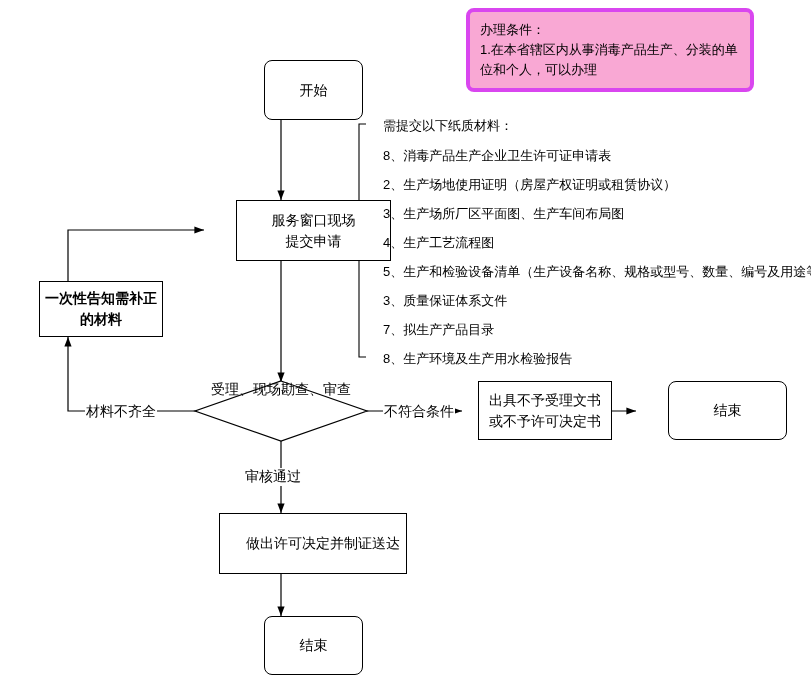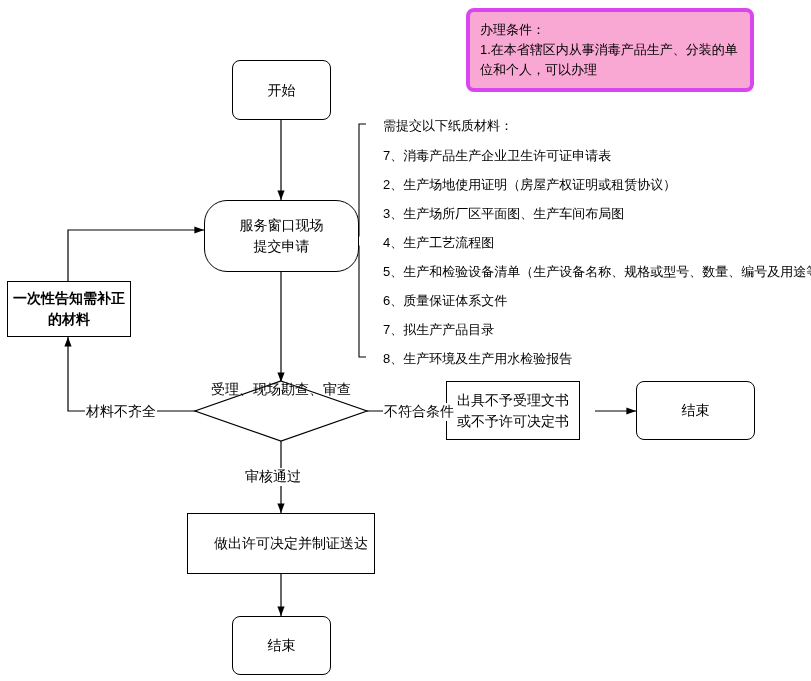--- a/index.html
+++ b/index.html
@@ -23,20 +23,21 @@
     box-sizing: border-box;
     border: 1px solid #000000;
     background: #ffffff;
     display: flex;
     align-items: center;
     justify-content: center;
     text-align: center;
     font-size: 14px;
     line-height: 1.5;
     white-space: pre-line;
+    margin-left: 32px;
   }
   .rounded {
     border-radius: 8px;
   }
   .diamond-wrap {
     position: absolute;
     display: flex;
     align-items: flex-start;
     justify-content: center;
   }
@@ -107,21 +108,21 @@
 
     <line x1="281" y1="574" x2="281" y2="616" stroke="#000000" stroke-width="1.2" marker-end="url(#arrow)"></line>
 
     <polygon points="281,381 367,411 281,441 195,411" fill="#ffffff" stroke="#000000" stroke-width="1.2"></polygon>
 
     <path d="M366,124 L359,124 L359,236 L353,241 L359,246 L359,357 L366,357" fill="none" stroke="#000000" stroke-width="1.1"></path>
   </svg>
 
   <div class="node rounded" style="left:232px; top:60px; width:99px; height:60px;">开始</div>
 
-  <div class="node" style="left:204px; top:200px; width:155px; height:72px;border-radius:23px;">服务窗口现场
+  <div class="node" style="left:204px; top:200px; width:155px; height:61px;">服务窗口现场
 提交申请</div>
 
   <div class="node" style="left:7px; top:281px; width:124px; height:56px;font-weight:bold;">一次性告知需补正
 的材料</div>
 
   <div class="diamond-wrap" style="left:186px; top:381px; width:190px; height:60px;">
     <span class="diamond-label">受理、现场勘查、审查</span>
   </div>
 
   <div class="node" style="left:446px; top:381px; width:134px; height:59px;">出具不予受理文书
@@ -137,29 +138,29 @@
 
   <div class="edge-label" style="left:383px; top:403px;">不符合条件</div>
 
   <div class="edge-label" style="left:244px; top:468px;">审核通过</div>
 
   <div class="note note-box" style="left:466px; top:8px; width:288px;">办理条件：
 1.在本省辖区内从事消毒产品生产、分装的单位和个人，可以办理</div>
 
   <div class="mat-item" style="left:383px; top:117px;">需提交以下纸质材料：</div>
 
-  <div class="mat-item" style="left:383px; top:147px;">7、消毒产品生产企业卫生许可证申请表</div>
+  <div class="mat-item" style="left:383px; top:147px;">8、消毒产品生产企业卫生许可证申请表</div>
 
   <div class="mat-item" style="left:383px; top:176px;">2、生产场地使用证明（房屋产权证明或租赁协议）</div>
 
   <div class="mat-item" style="left:383px; top:205px;">3、生产场所厂区平面图、生产车间布局图</div>
 
   <div class="mat-item" style="left:383px; top:234px;">4、生产工艺流程图</div>
 
   <div class="mat-item" style="left:383px; top:263px;">5、生产和检验设备清单（生产设备名称、规格或型号、数量、编号及用途等）</div>
 
-  <div class="mat-item" style="left:383px; top:292px;">6、质量保证体系文件</div>
+  <div class="mat-item" style="left:383px; top:292px;">3、质量保证体系文件</div>
 
   <div class="mat-item" style="left:383px; top:321px;">7、拟生产产品目录</div>
 
   <div class="mat-item" style="left:383px; top:350px;">8、生产环境及生产用水检验报告</div>
 
 </div>
 
 </body></html>

